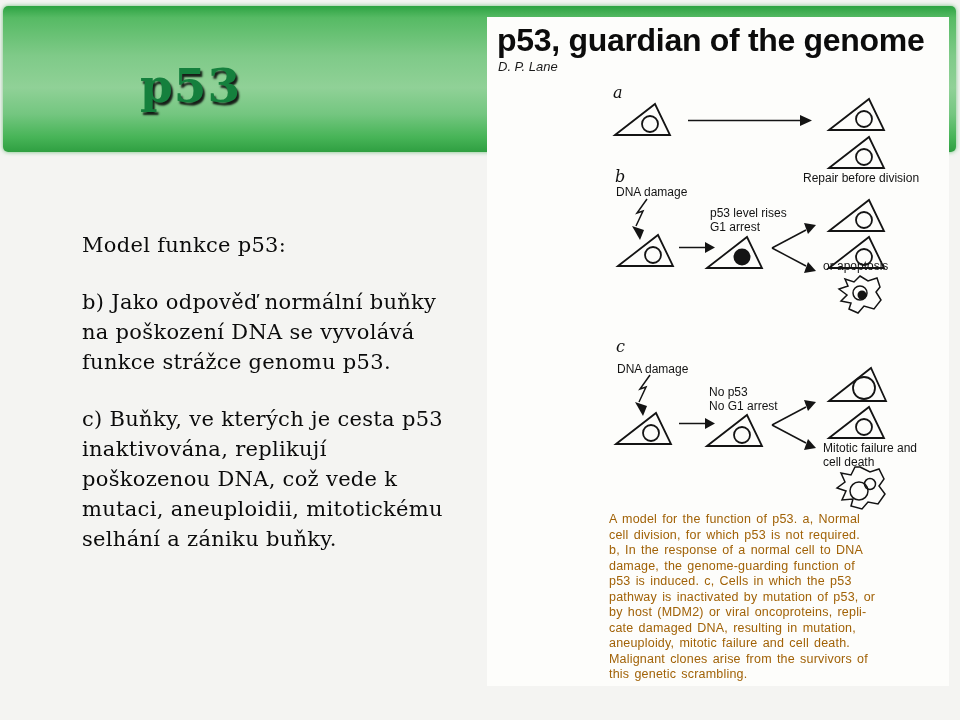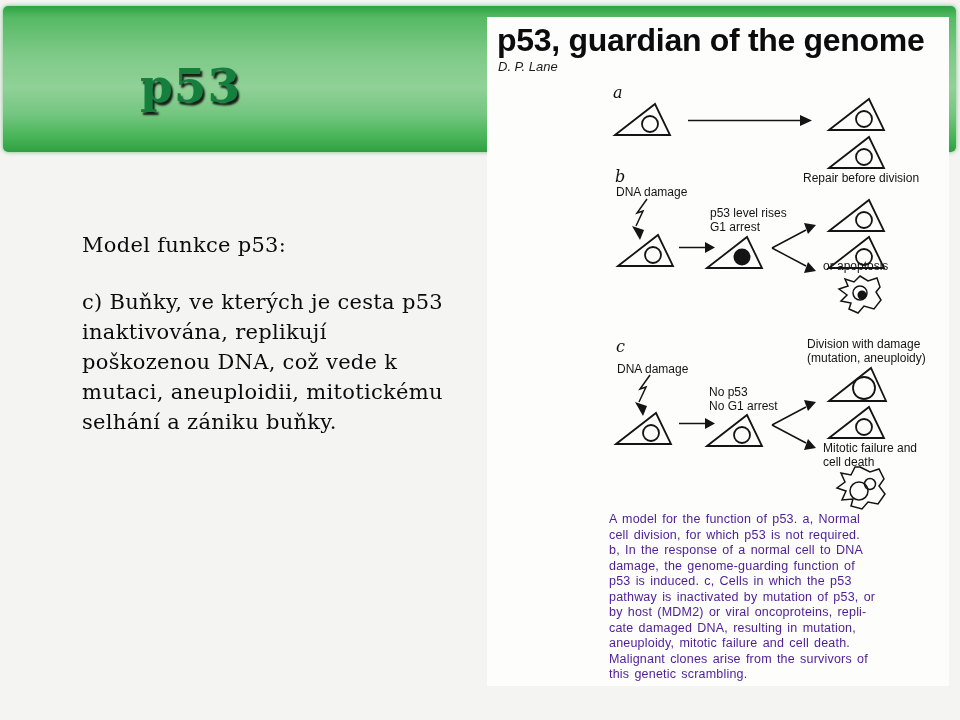--- a/index.html
+++ b/index.html
@@ -47,37 +47,40 @@
   .panel-letter {
     position:absolute; font-family:"DejaVu Serif", serif;
     font-style:italic; font-size:16px; color:#111;
   }
   .fig-label {
     position:absolute; font-size:12px; line-height:14px; color:#141414;
     white-space:pre-line;
   }
   .fig-caption {
     position:absolute; left:122px; top:495px; width:338px;
-    font-size:12.5px; line-height:15.5px; color:#4c1d95;
+    font-size:12.5px; line-height:15.5px; color:#a16207;
     letter-spacing:.2px; word-spacing:1.5px; white-space:pre-line;
   }
   svg.shape { position:absolute; overflow:visible; }
   .ln { stroke:#141414; stroke-width:1.8; fill:none; }
   .lnw { stroke:#141414; stroke-width:1.8; fill:#fdfdfb; }
   .thin { stroke-width:1.5; }
   .fl { fill:#141414; stroke:none; }
 </style>
 </head>
 <body>
 
 <div class="header-bar"></div>
 <div class="slide-title">p53</div>
 
 <div class="left-text">
   <p>Model funkce p53:</p>
+  <p>b) Jako odpověď normální buňky
+na poškození DNA se vyvolává
+funkce strážce genomu p53.</p>
   <p>c) Buňky, ve kterých je cesta p53
 inaktivována, replikují
 poškozenou DNA, což vede k
 mutaci, aneuploidii, mitotickému
 selhání a zániku buňky.</p>
 </div>
 
 <div class="figure-box">
   <div class="fig-title">p53, guardian of the genome</div>
   <div class="fig-author">D. P. Lane</div>
@@ -161,22 +164,20 @@
   <svg class="shape" style="left:218px;top:394px" width="60" height="38" viewBox="0 0 60 38">
     <polygon class="lnw" points="2,35 42,4 57,35"></polygon>
       <circle class="lnw" cx="37" cy="24" r="8"></circle>
   </svg>
   <svg class="shape" style="left:283px;top:381px" width="48" height="54" viewBox="0 0 48 54">
     <line class="ln thin" x1="2" y1="27" x2="36" y2="9"></line>
       <polygon class="fl" points="46,4 34,2 38,13"></polygon>
     <line class="ln thin" x1="2" y1="27" x2="36" y2="45"></line>
       <polygon class="fl" points="46,50 34,52 38,41"></polygon>
   </svg>
-  <div class="fig-label" style="left:320px;top:320px">Division with damage
-(mutation, aneuploidy)</div>
   <svg class="shape" style="left:340px;top:347px" width="62" height="40" viewBox="0 0 62 40">
     <polygon class="lnw" points="2,37 44,4 59,37"></polygon>
       <circle class="lnw" cx="37" cy="24" r="11"></circle>
   </svg>
   <svg class="shape" style="left:340px;top:386px" width="60" height="38" viewBox="0 0 60 38">
     <polygon class="lnw" points="2,35 42,4 57,35"></polygon>
       <circle class="lnw" cx="37" cy="24" r="8"></circle>
   </svg>
   <div class="fig-label" style="left:336px;top:424px">Mitotic failure and
 cell death</div>

